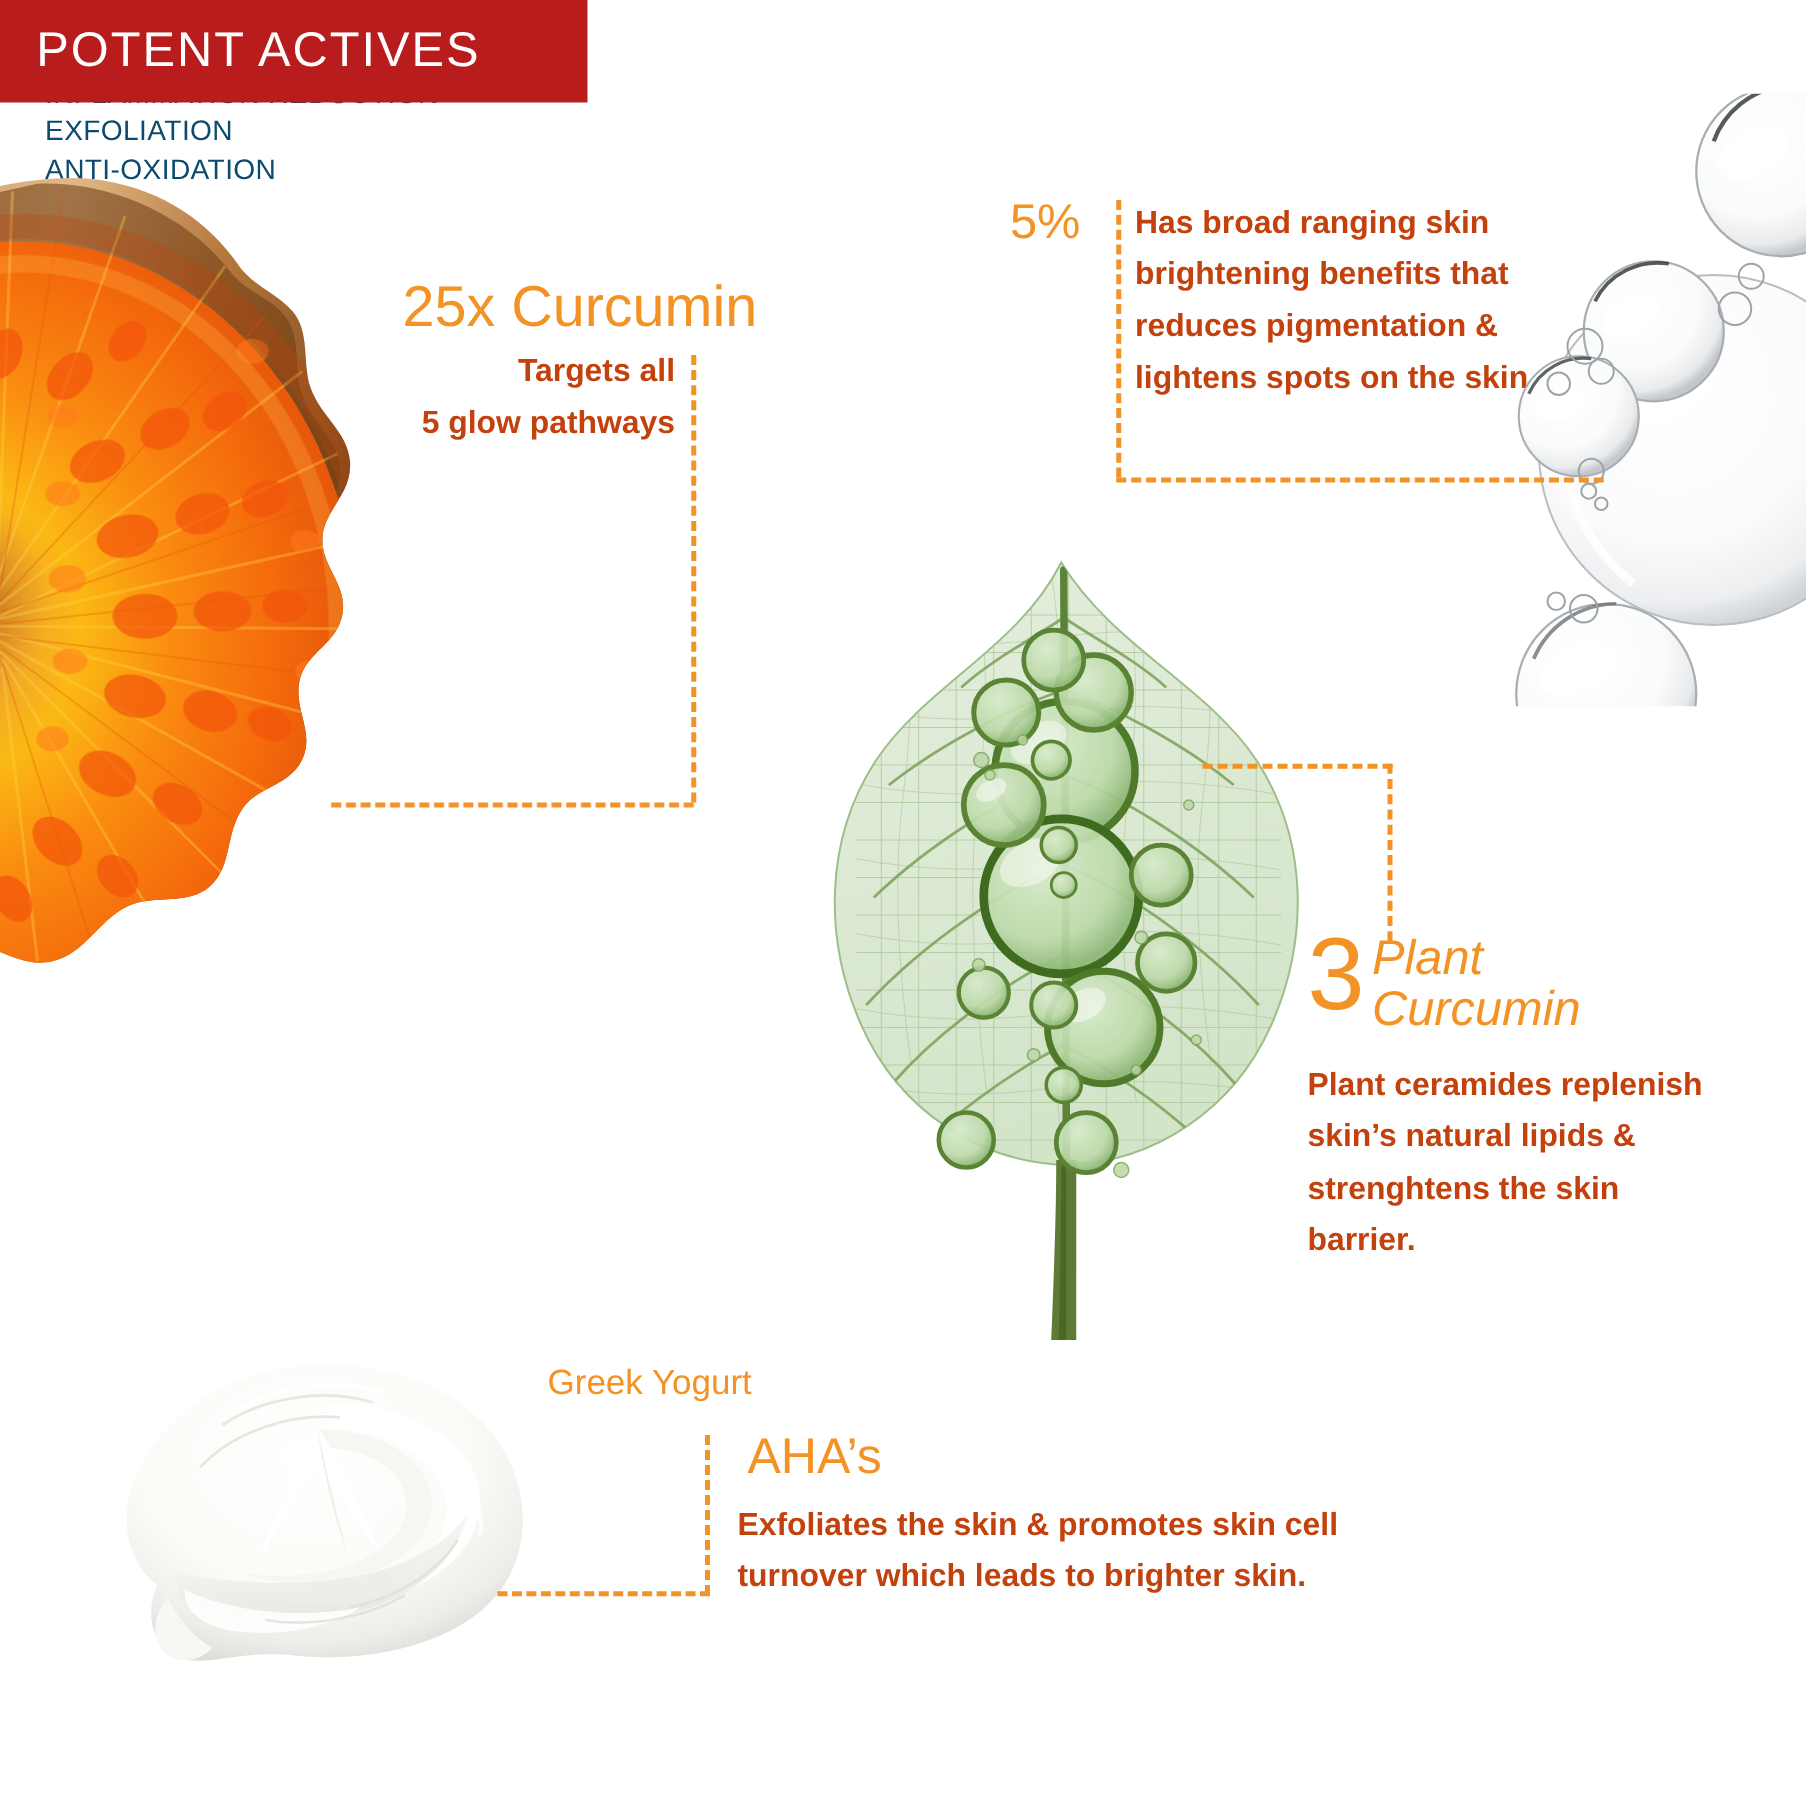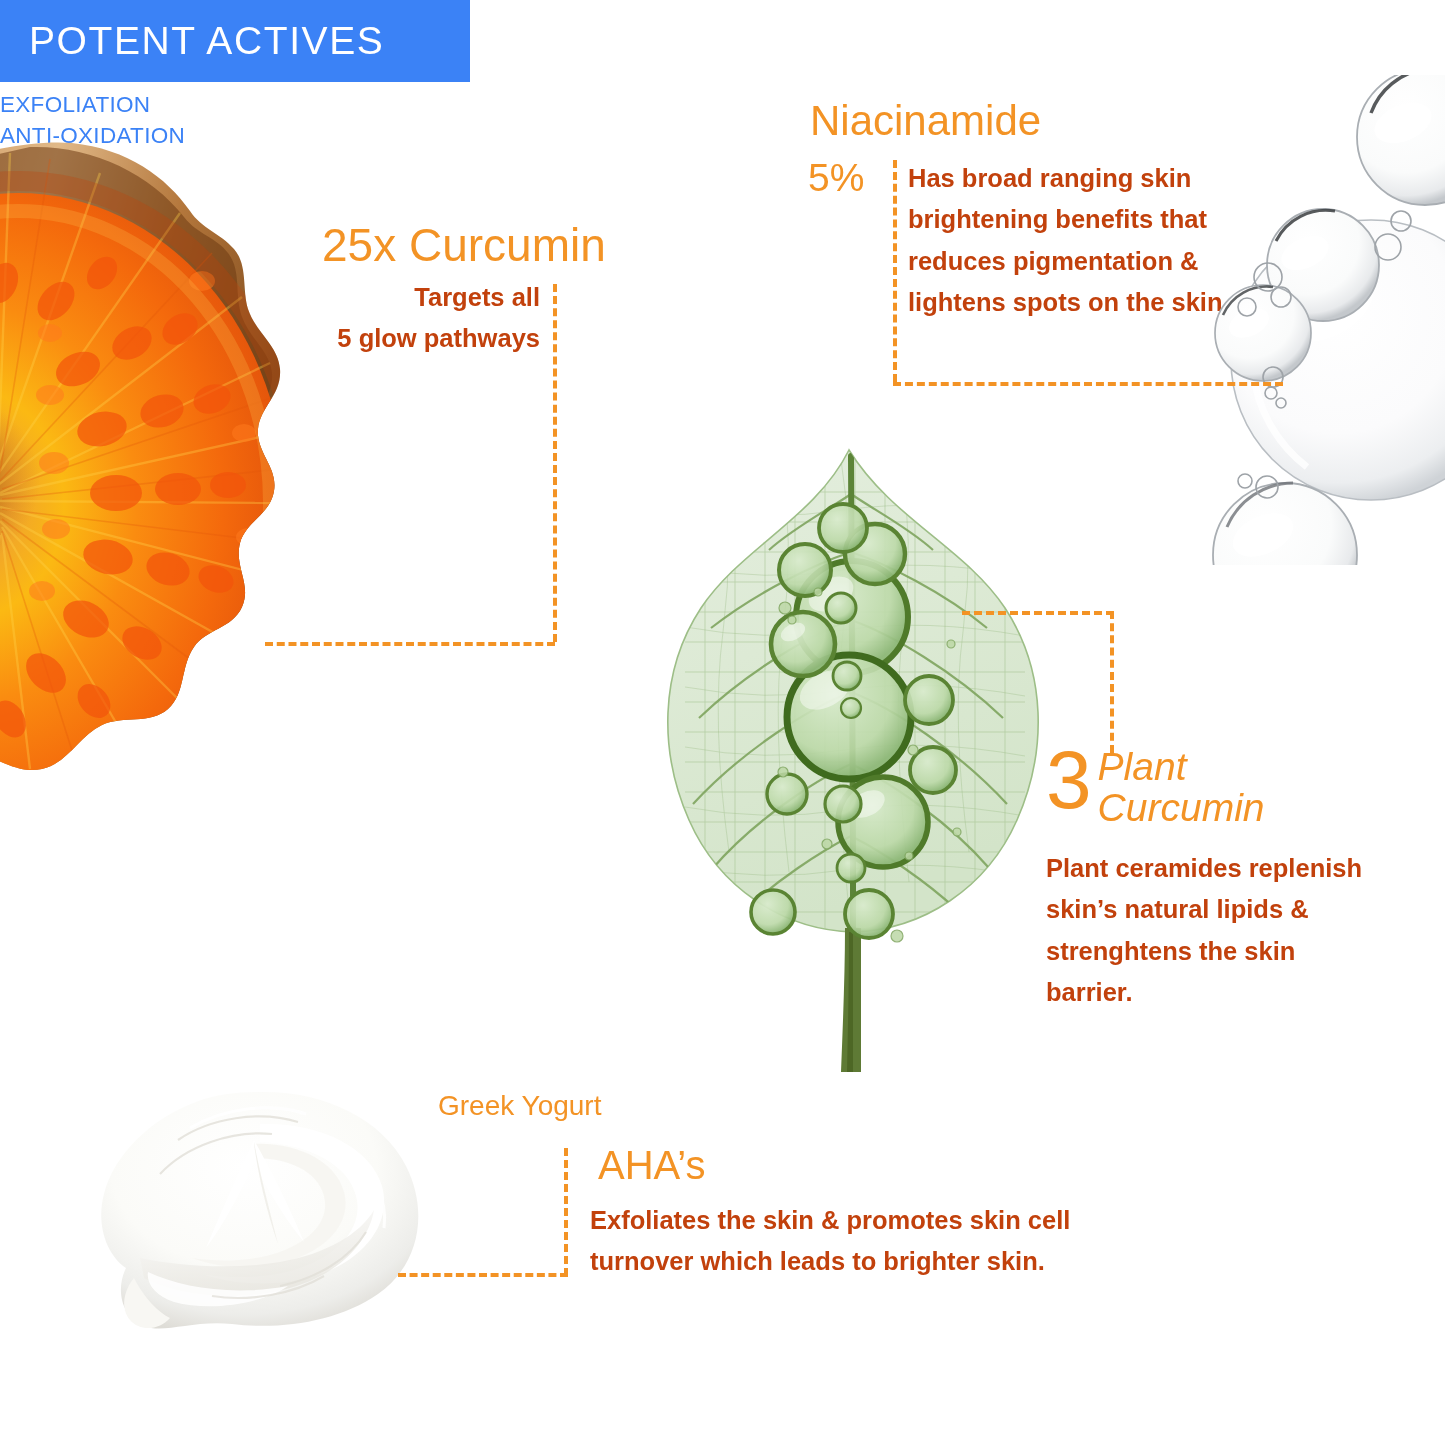--- a/index.html
+++ b/index.html
@@ -19,21 +19,21 @@
     overflow: hidden;
   }
 
   
   #header-banner {
     position: absolute;
     left: 0;
     top: 0;
     width: 470px;
     height: 82px;
-    background: #3b82f6;
+    background: #b91c1c;
     display: flex;
     align-items: center;
     z-index: 40;
   }
   #header-title {
     color: #ffffff;
     font-size: 39px;
     letter-spacing: 1.6px;
     padding-left: 29px;
     font-weight: 400;
@@ -82,21 +82,22 @@
     text-align: right;
     font-size: 25.5px;
     line-height: 1.62;
   }
   #curcumin-pathways {
     left: 266px;
     top: 657px;
     font-size: 22.5px;
     line-height: 1.34;
     letter-spacing: 0.3px;
-    color: #3b82f6;
+    color: #0c4a6e;
+    padding-left: 36px;
   }
   #curcumin-pathways div { white-space: nowrap; }
 
   
   #niacinamide-name {
     left: 810px;
     top: 100px;
     font-size: 42px;
   }
   #niacinamide-pct {
@@ -629,21 +630,20 @@
     <div>5 glow pathways</div>
   </div>
   <div id="curcumin-pathways">
     <div>MELANIN REGULATION</div>
     <div>MELANIN TRANSFER</div>
     <div>INFLAMMATION REDUCTION</div>
     <div>EXFOLIATION</div>
     <div>ANTI-OXIDATION</div>
   </div>
 
-  <div class="ing-name" id="niacinamide-name">Niacinamide</div>
   <div id="niacinamide-pct" class="ing-name">5%</div>
   <div class="body-text" id="niacinamide-desc">Has broad ranging skin brightening benefits that reduces pigmentation &amp; lightens spots on the skin.</div>
 
   <div id="ceramides-head">
     <div id="ceramides-number">3</div>
     <div id="ceramides-words">
       <div>Plant</div>
       <div>Curcumin</div>
     </div>
   </div>

